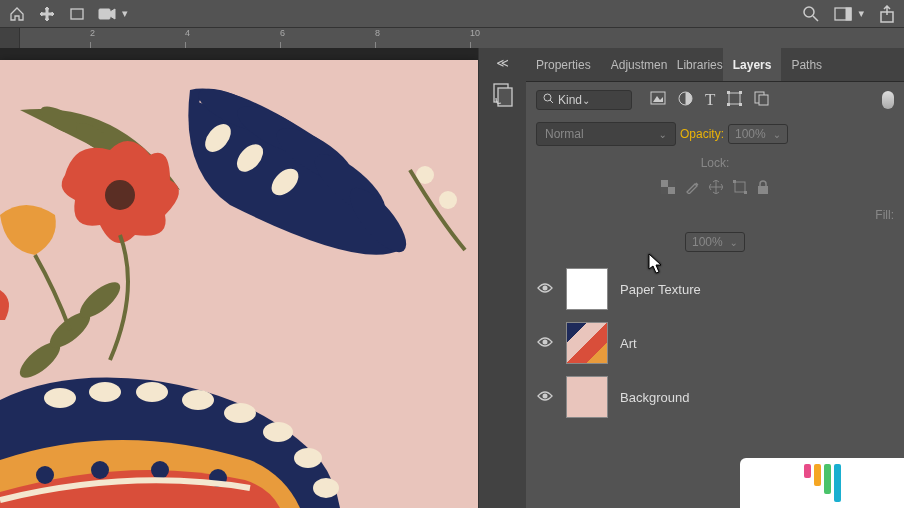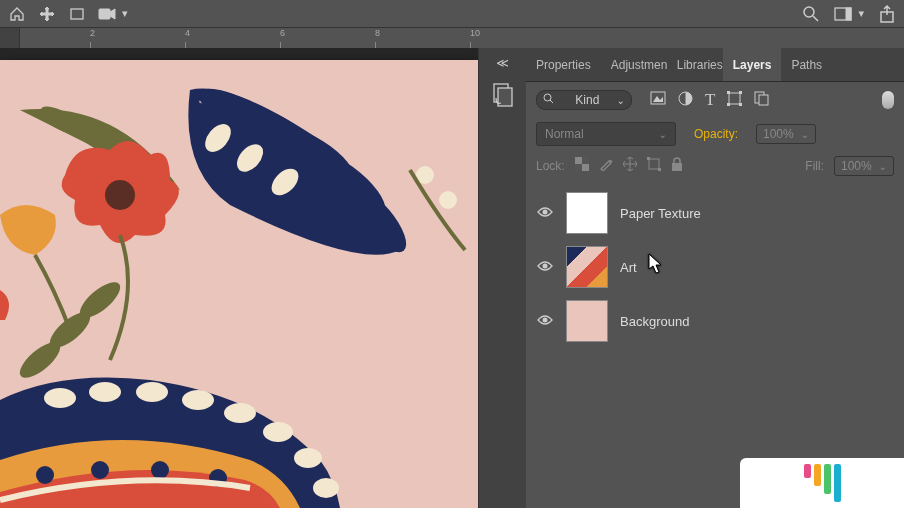--- a/index.html
+++ b/index.html
@@ -29,32 +29,32 @@
 .dock-collapse { color: #ccc; font-size: 12px; text-align: center; margin-bottom: 8px; cursor: pointer; }
 .dock-icon { width: 32px; height: 32px; margin: 4px auto; display: flex; align-items: center; justify-content: center; }
 
 
 .panel { flex: 1; background: #535353; display: flex; flex-direction: column; }
 .tabs { display: flex; background: #424242; height: 34px; border-bottom: 1px solid #2a2a2a; }
 .tab { padding: 16px 10px; font-size: 12px; color: #bbb; display: flex; align-items: center; cursor: pointer; }
 .tab.active { background: #535353; color: #eee; font-weight: bold; }
 
 .filter-row { display: flex; align-items: center; padding: 8px 10px; gap: 10px; }
-.kind-filter { display: flex; align-items: center; background: #424242; border: 1px solid #333; border-radius: 9px; padding: 2px 6px; color: #ccc; font-size: 12px; width: 96px; justify-content: space-between; }
+.kind-filter { display: flex; align-items: center; background: #424242; border: 1px solid #333; border-radius: 3px; padding: 2px 6px; color: #ccc; font-size: 12px; width: 96px; justify-content: flex-start; }
 .kind-filter .search { margin-right: 4px; }
 .filter-icons { display: flex; gap: 12px; align-items: center; margin-left: 8px; }
 .filter-icons span { color: #ccc; cursor: pointer; }
 .filter-toggle { width: 12px; height: 18px; background: linear-gradient(#ddd, #aaa); border-radius: 6px; margin-left: auto; }
 
-.blend-row { display: flex; align-items: center; padding: 4px 10px; gap: 18px; }
+.blend-row { display: flex; align-items: center; padding: 4px 10px; gap: 4px; }
 .blend-select { flex: 0 0 140px; background: #424242; border: 1px solid #333; border-radius: 3px; padding: 4px 8px; color: #888; font-size: 12px; display: flex; justify-content: space-between; align-items: center; }
 .opacity-label { color: #eab308; font-size: 12px; }
 .opacity-field { width: 60px; display: flex; align-items: center; border: 1px solid #333; border-radius: 3px; padding: 2px 6px; color: #888; font-size: 12px; justify-content: space-between; }
 
-.lock-row { display: flex; align-items: center; padding: 6px 10px; gap: 10px; }
+.lock-row { display: flex; align-items: center; padding: 6px 10px; gap: 10px; flex-direction: column; }
 .lock-label { color: #888; font-size: 12px; }
 .lock-icons { display: flex; gap: 10px; }
 .lock-icons span { color: #888; }
 .fill-label { color: #888; font-size: 12px; margin-left: auto; }
 .fill-field { width: 60px; display: flex; align-items: center; border: 1px solid #333; border-radius: 3px; padding: 2px 6px; color: #888; font-size: 12px; justify-content: space-between; }
 
 .layer-list { padding: 4px 0; }
 .layer { display: flex; align-items: center; padding: 6px 10px; gap: 12px; cursor: pointer; }
 .layer-vis { width: 18px; color: #ccc; text-align: center; }
 .layer-thumb { width: 42px; height: 42px; border: 1px solid #888; background: #fff; }

